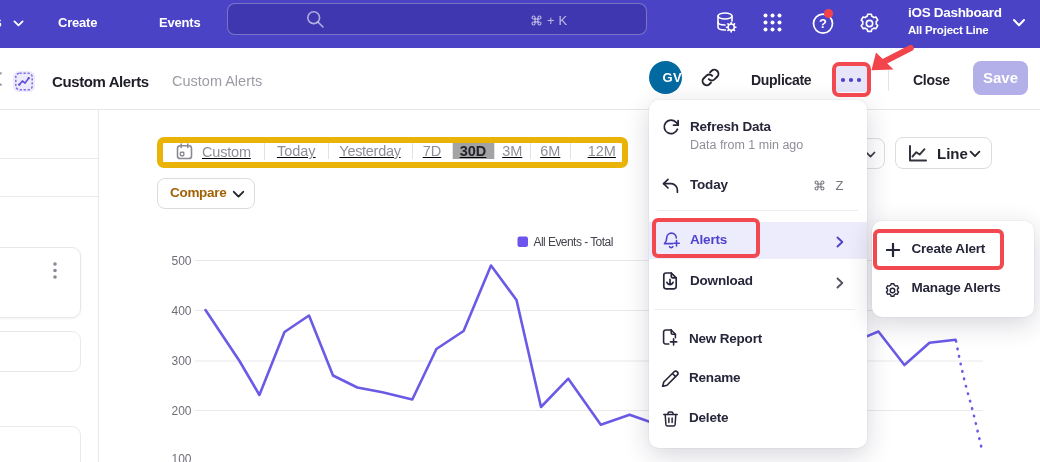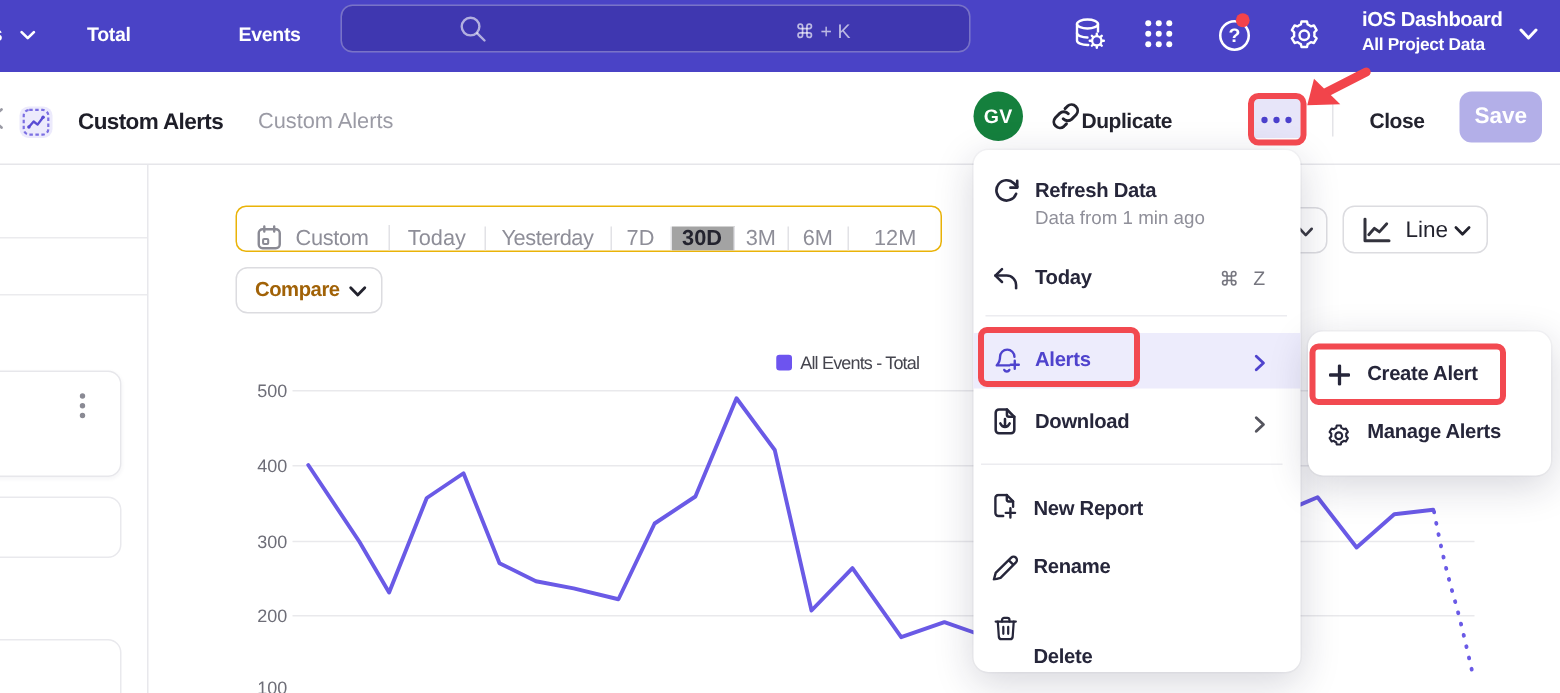--- a/index.html
+++ b/index.html
@@ -9,42 +9,42 @@
   
   #nav{position:absolute;left:0;top:0;width:1040px;height:48px;background:#4a43c6;}
   .navtxt{position:absolute;color:#fff;font-size:14px;font-weight:700;letter-spacing:.1px;}
   #search{position:absolute;left:227px;top:3px;width:420px;height:32px;border-radius:8px;
           background:rgba(15,5,80,0.18);border:1px solid rgba(255,255,255,0.30);box-sizing:border-box;}
   
   #hdr{position:absolute;left:0;top:48px;width:1040px;height:62px;background:#fff;border-bottom:1px solid #e6e6ea;box-sizing:border-box;}
   #hicon{position:absolute;left:12.5px;top:22.5px;width:22px;height:21px;border-radius:6px;background:#eceafc;}
   .btn{position:absolute;box-sizing:border-box;border:1px solid #dcdce0;border-radius:8px;background:#fff;}
   
-  #gv{position:absolute;left:649px;top:13px;width:33px;height:33px;border-radius:50%;background:#15803d;
-      color:#fff;font-size:13px;font-weight:700;text-align:center;line-height:33px;letter-spacing:.3px;}
+  #gv{position:absolute;left:649px;top:13px;width:33px;height:33px;border-radius:50%;background:#0369a1;
+      color:#fff;font-size:13px;font-weight:700;text-align:right;line-height:33px;letter-spacing:.3px;}
   #save{position:absolute;left:973px;top:13px;width:55px;height:34px;border-radius:8px;background:#b3afe8;
         color:#fff;font-size:15px;font-weight:700;text-align:center;line-height:34px;}
   .dtxt{color:#23232e;font-size:14px;font-weight:700;letter-spacing:-0.3px;}
   .menu-card{position:absolute;background:#fff;border-radius:10px;
              box-shadow:0 0 0 1px rgba(30,30,60,0.03),0 7px 26px rgba(30,30,60,0.18);}
   .mi-label{position:absolute;left:41px;font-size:13.5px;font-weight:700;color:#26263a;white-space:nowrap;letter-spacing:-0.2px;}
   .redbox{position:absolute;border:4px solid #f24950;border-radius:6px;box-sizing:border-box;}
   .seg{display:flex;align-items:center;justify-content:center;border-right:1px solid #e2e2e6;
        font-size:14.5px;color:#8e8e98;box-sizing:border-box;flex:0 0 auto;}
 </style>
 </head>
 <body>
 <div id="app">
 
   <div id="nav">
     <span class="navtxt" style="left:-6px;top:14px;">s</span>
     <svg class="abs" style="left:13px;top:19.5px;" width="11" height="7" viewBox="0 0 11 7">
         <path d="M1.4 1.4 L5.5 5.4 L9.6 1.4" fill="none" stroke="#fff" stroke-width="1.8" stroke-linecap="round" stroke-linejoin="round"></path>
       </svg>
-    <span class="navtxt" style="left:58px;top:15px;font-size:13px;letter-spacing:-0.2px;">Total</span>
+    <span class="navtxt" style="left:58px;top:15px;font-size:13px;letter-spacing:-0.2px;">Create</span>
     <span class="navtxt" style="left:123px;top:15px;font-size:13px;letter-spacing:-0.2px;margin-left:36px;">Events</span>
     <div id="search"></div>
     <svg class="abs" style="left:306px;top:10px;" width="19" height="19" viewBox="0 0 19 19">
         <circle cx="7.7" cy="7.7" r="5.9" fill="none" stroke="rgba(255,255,255,0.6)" stroke-width="1.6"></circle>
         <path d="M12.2 12.2 L17 17" stroke="rgba(255,255,255,0.6)" stroke-width="1.6" stroke-linecap="round"></path>
       </svg>
     <svg class="abs" style="left:530px;top:14px;" width="13" height="13" viewBox="0 0 16 16">
       <g fill="none" stroke="rgba(255,255,255,0.65)" stroke-width="1.4">
         <path d="M6.2 6.2 L6.2 4.3 A1.85 1.85 0 1 0 4.3 6.2 L6.2 6.2 Z"></path>
         <path d="M9.8 6.2 L11.7 6.2 A1.85 1.85 0 1 0 9.8 4.3 L9.8 6.2 Z"></path>
@@ -95,21 +95,21 @@
       <circle cx="13" cy="16.6" r="9.5" fill="none" stroke="#fff" stroke-width="1.7"></circle>
       <text x="13" y="21.2" font-size="13" font-weight="700" fill="#fff" text-anchor="middle" font-family="Liberation Sans,sans-serif">?</text>
       <circle cx="18.5" cy="6.5" r="4.6" fill="#f4434b"></circle>
     </svg>
 
     <svg class="abs" style="left:858px;top:12px;" width="23" height="23" viewBox="0 0 24 24">
       <path fill="none" stroke="#fff" stroke-width="1.7" stroke-linejoin="round" d="M13.9 2.4 l0.5 2.1 a7.6 7.6 0 0 1 2.2 1.3 l2.1 -0.6 1.9 3.3 -1.6 1.5 a7.6 7.6 0 0 1 0 2.6 l1.6 1.5 -1.9 3.3 -2.1 -0.6 a7.6 7.6 0 0 1 -2.2 1.3 l-0.5 2.1 h-3.8 l-0.5 -2.1 a7.6 7.6 0 0 1 -2.2 -1.3 l-2.1 0.6 -1.9 -3.3 1.6 -1.5 a7.6 7.6 0 0 1 0 -2.6 l-1.6 -1.5 1.9 -3.3 2.1 0.6 a7.6 7.6 0 0 1 2.2 -1.3 l0.5 -2.1 z"></path>
       <circle cx="12" cy="12" r="3.3" fill="none" stroke="#fff" stroke-width="1.7"></circle>
     </svg>
     <span class="navtxt" style="left:908px;top:5px;font-size:13.5px;letter-spacing:-0.3px;">iOS Dashboard</span>
-    <span class="navtxt" style="left:908px;top:23.5px;font-size:11.5px;letter-spacing:-0.2px;">All Project Data</span>
+    <span class="navtxt" style="left:908px;top:23.5px;font-size:11.5px;letter-spacing:-0.2px;">All Project Line</span>
     <svg class="abs" style="left:1012px;top:18px;" width="14" height="10" viewBox="0 0 14 10">
         <path d="M2 2 L7 7.3 L12 2" fill="none" stroke="#fff" stroke-width="2" stroke-linecap="round" stroke-linejoin="round"></path>
       </svg>
   </div>
 
   <div id="hdr">
     <svg class="abs" style="left:-8px;top:24px;" width="10" height="14" viewBox="0 0 10 14">
         <path d="M9 1 L2 7 L9 13" fill="none" stroke="#9a9aa4" stroke-width="1.8" stroke-linecap="round" stroke-linejoin="round"></path>
       </svg>
     <div id="hicon">
@@ -123,21 +123,21 @@
     <span class="abs" style="left:52px;top:24.5px;font-size:15px;font-weight:700;color:#1e1e28;letter-spacing:-0.4px;">Custom Alerts</span>
     <span class="abs" style="left:172px;top:25px;font-size:14.5px;font-weight:400;color:#9b9ba5;">Custom Alerts</span>
     <div id="gv">GV</div>
 
     <svg class="abs" style="left:699px;top:18px;" width="23" height="23" viewBox="0 0 24 24">
       <g fill="none" stroke="#23232e" stroke-width="2" stroke-linecap="round">
         <path d="M10.2 13.8 a4.2 4.2 0 0 0 6 0.2 l3 -3 a4.25 4.25 0 0 0 -6 -6 l-1.7 1.7"></path>
         <path d="M13.8 10.2 a4.2 4.2 0 0 0 -6 -0.2 l-3 3 a4.25 4.25 0 0 0 6 6 l1.7 -1.7"></path>
       </g>
     </svg>
-    <span class="dtxt abs" style="left:721px;top:24px;">Duplicate</span>
+    <span class="dtxt abs" style="left:751px;top:24px;">Duplicate</span>
     <div class="abs" style="left:888px;top:21px;width:1px;height:22px;background:#e4e4e8;"></div>
     <span class="dtxt abs" style="left:913px;top:24px;">Close</span>
     <div id="save">Save</div>
 
     <div class="abs" style="left:836px;top:18px;width:31px;height:26px;background:#e7e5f9;"></div>
     <svg class="abs" style="left:839px;top:28px;" width="24" height="8" viewBox="0 0 24 8">
       <g fill="#4b40cc">
           <circle cx="4" cy="4" r="2.1"></circle>
           <circle cx="12" cy="4" r="2.1"></circle>
           <circle cx="20" cy="4" r="2.1"></circle>
@@ -154,21 +154,21 @@
     <svg class="abs" style="left:52px;top:261px;" width="6" height="19" viewBox="0 0 6 19">
       <g fill="#8a8a94">
           <circle cx="3" cy="3" r="1.8"></circle>
           <circle cx="3" cy="9.5" r="1.8"></circle>
           <circle cx="3" cy="16" r="1.8"></circle>
         </g>
     </svg>
     <div class="abs" style="left:-14px;top:331px;width:93px;height:39px;border:1px solid #e9e9ed;border-radius:9px;"></div>
     <div class="abs" style="left:-14px;top:426px;width:93px;height:60px;border:1px solid #e9e9ed;border-radius:9px;"></div>
 
-    <div class="abs" style="left:157px;top:137px;width:471px;height:31px;border:1px solid #eab308;border-radius:7px;box-sizing:border-box;display:flex;align-items:flex-end;overflow:hidden;background:#fff;">
+    <div class="abs" style="left:157px;top:137px;width:471px;height:31px;border:6px solid #eab308;border-radius:7px;box-sizing:border-box;display:flex;align-items:flex-start;overflow:hidden;background:#fff;text-decoration:underline;">
       <div class="seg" style="width:102px;justify-content:flex-start;padding-left:13px;">
         <svg width="17" height="17" viewBox="0 0 17 17" style="margin-right:9px;">
           <rect x="1.5" y="2.8" width="14" height="12.7" rx="2.6" fill="none" stroke="#8a8a94" stroke-width="1.6"></rect>
           <path d="M5.2 1 v3.4 M11.8 1 v3.4" stroke="#8a8a94" stroke-width="1.6" stroke-linecap="round"></path>
           <rect x="4.4" y="9.3" width="3.4" height="3.4" rx="0.7" fill="none" stroke="#8a8a94" stroke-width="1.4"></rect>
         </svg>
         <span style="font-size:14.5px;color:#8e8e98;letter-spacing:-0.2px;">Custom</span>
       </div>
       <div class="seg" style="width:63.5px;">Today</div>
       <div class="seg" style="width:84px;letter-spacing:-0.3px;">Yesterday</div>
@@ -188,21 +188,21 @@
     <div class="btn" style="left:840px;top:138px;width:45px;height:31px;"></div>
     <svg class="abs" style="left:865px;top:151px;" width="11" height="8" viewBox="0 0 11 8">
         <path d="M1.5 1.5 L5.5 5.7 L9.5 1.5" fill="none" stroke="#3a3a44" stroke-width="1.7" stroke-linecap="round" stroke-linejoin="round"></path>
       </svg>
 
     <div class="btn" style="left:895px;top:137px;width:97px;height:32px;"></div>
     <svg class="abs" style="left:908px;top:145px;" width="20" height="18" viewBox="0 0 20 18">
       <path d="M2 1 V15.5 H18" fill="none" stroke="#33333d" stroke-width="2" stroke-linecap="round" stroke-linejoin="round"></path>
       <path d="M4.5 11.5 L8.3 7.2 L11.6 9.6 L16.5 4.2" fill="none" stroke="#33333d" stroke-width="1.9" stroke-linecap="round" stroke-linejoin="round"></path>
     </svg>
-    <span class="abs" style="left:937px;top:145px;font-size:15px;font-weight:400;color:#23232e;">Line</span>
+    <span class="abs" style="left:937px;top:145px;font-size:15px;font-weight:700;color:#23232e;">Line</span>
     <svg class="abs" style="left:969px;top:150px;" width="12" height="9" viewBox="0 0 12 9">
         <path d="M1.6 1.7 L6 6.2 L10.4 1.7" fill="none" stroke="#23232e" stroke-width="1.8" stroke-linecap="round" stroke-linejoin="round"></path>
       </svg>
   </div>
 
   <svg class="abs" style="left:0;top:0;" width="1040" height="462" viewBox="0 0 1040 462">
     <g stroke="#e9e9ec" stroke-width="1">
       <line x1="195" y1="260.5" x2="983" y2="260.5"></line>
       <line x1="195" y1="310.5" x2="983" y2="310.5"></line>
       <line x1="195" y1="361" x2="983" y2="361"></line>
@@ -295,21 +295,21 @@
     <span class="mi-label" style="left:40px;top:270.5px;">Rename</span>
 
     <svg class="abs" style="left:12.5px;top:310px;" width="17" height="18" viewBox="0 0 24 24">
       <g fill="none" stroke="#26263a" stroke-width="2.1" stroke-linecap="round" stroke-linejoin="round">
         <path d="M2.5 5.5 h19"></path>
         <path d="M19.5 5.5 l-1 14.5 a2.3 2.3 0 0 1 -2.3 2 H7.8 a2.3 2.3 0 0 1 -2.3 -2 L4.5 5.5"></path>
         <path d="M8.5 5.5 V4 a2 2 0 0 1 2 -2 h3 a2 2 0 0 1 2 2 v1.5"></path>
         <path d="M9.7 10.5 v6.5 M14.3 10.5 v6.5"></path>
       </g>
     </svg>
-    <span class="mi-label" style="left:40px;top:310.5px;margin-top:20px;">Delete</span>
+    <span class="mi-label" style="left:40px;top:310.5px;">Delete</span>
   </div>
 
   <div class="menu-card" style="left:871.5px;top:221px;width:162px;height:95.5px;">
     <svg class="abs" style="left:14px;top:22px;" width="14" height="14" viewBox="0 0 14 14">
       <path d="M7 0.8 V13.2 M0.8 7 H13.2" stroke="#26263a" stroke-width="2.2" stroke-linecap="round"></path>
     </svg>
     <span class="abs" style="left:40px;top:19.5px;font-size:13.5px;font-weight:700;color:#26263a;white-space:nowrap;letter-spacing:-0.2px;">Create Alert</span>
     <svg class="abs" style="left:12px;top:60.5px;" width="17" height="17" viewBox="0 0 24 24">
       <path fill="none" stroke="#26263a" stroke-width="2" stroke-linejoin="round" d="M13.9 2.4 l0.5 2.1 a7.6 7.6 0 0 1 2.2 1.3 l2.1 -0.6 1.9 3.3 -1.6 1.5 a7.6 7.6 0 0 1 0 2.6 l1.6 1.5 -1.9 3.3 -2.1 -0.6 a7.6 7.6 0 0 1 -2.2 1.3 l-0.5 2.1 h-3.8 l-0.5 -2.1 a7.6 7.6 0 0 1 -2.2 -1.3 l-2.1 0.6 -1.9 -3.3 1.6 -1.5 a7.6 7.6 0 0 1 0 -2.6 l-1.6 -1.5 1.9 -3.3 2.1 0.6 a7.6 7.6 0 0 1 2.2 -1.3 l0.5 -2.1 z"></path>
       <circle cx="12" cy="12" r="3.2" fill="none" stroke="#26263a" stroke-width="2"></circle>

